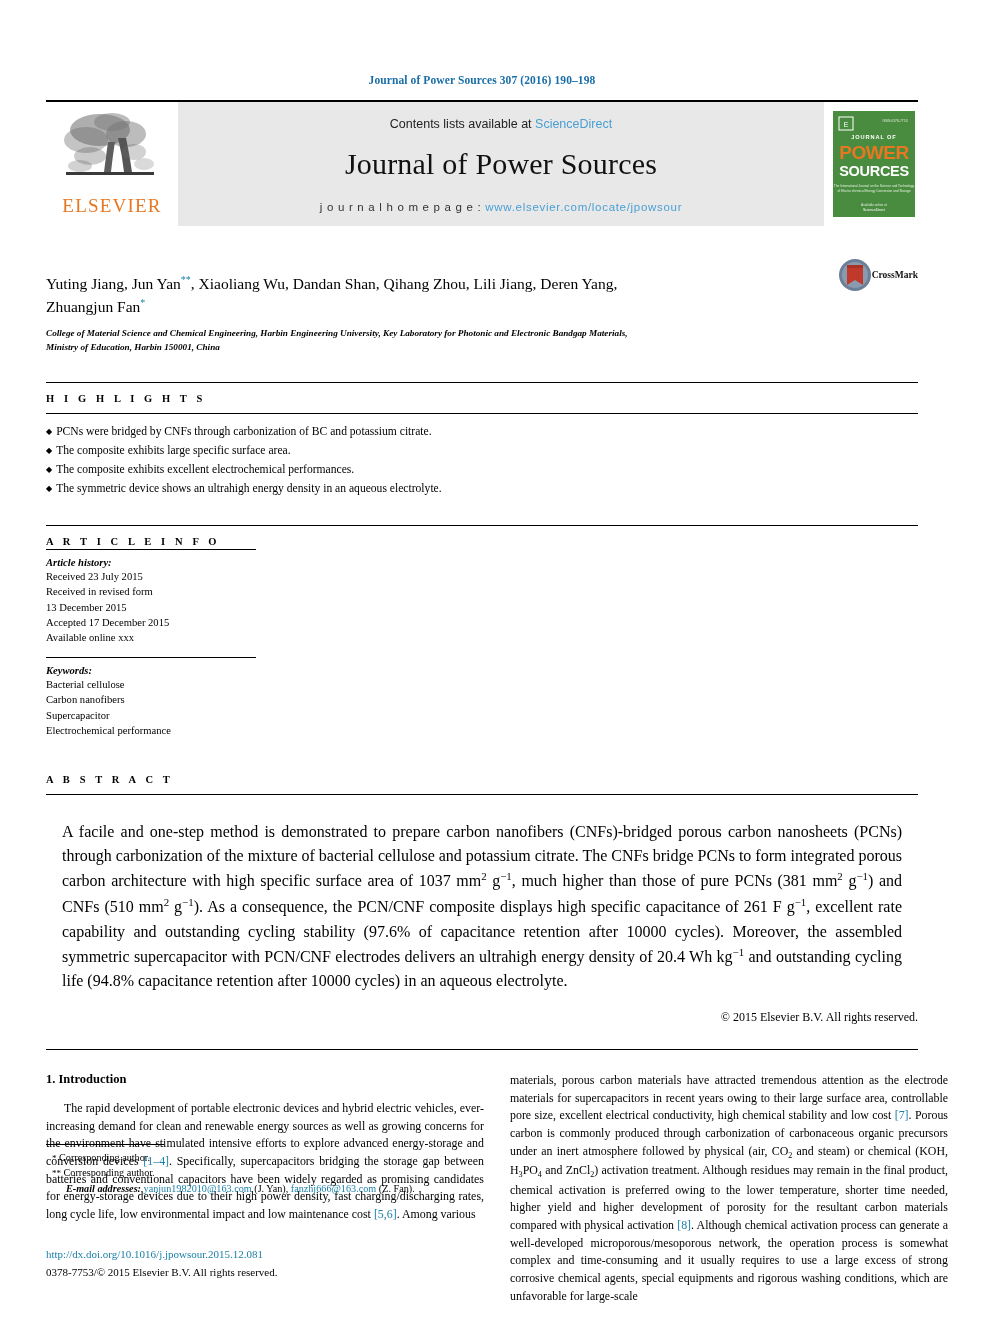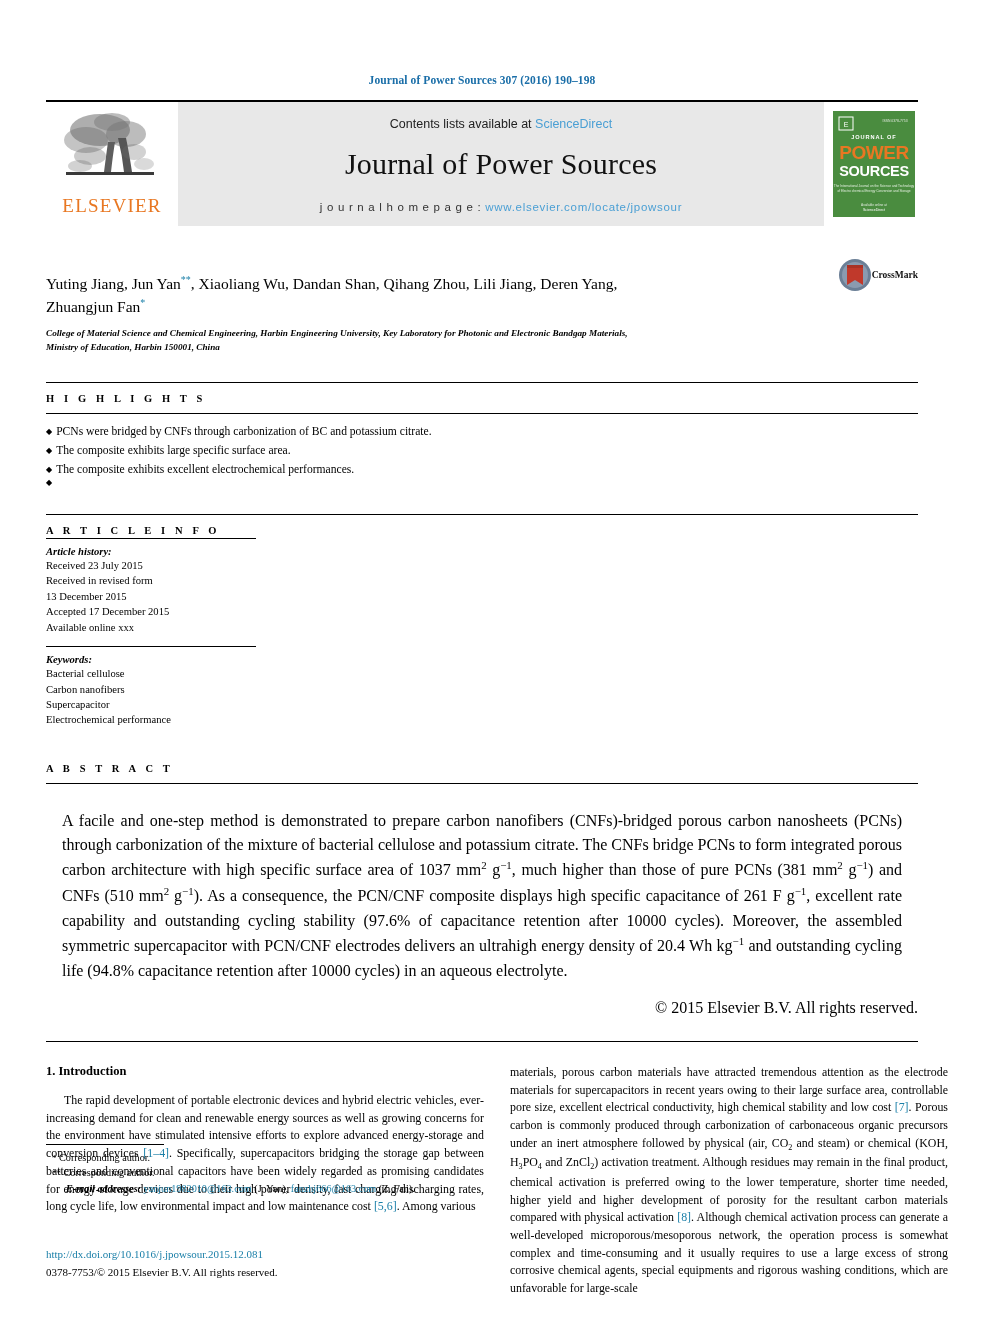--- a/index.html
+++ b/index.html
@@ -226,21 +226,21 @@
   }
   .abstract-text {
     font-family: "Liberation Serif", serif;
     font-size: 16px;
     line-height: 1.52;
     text-align: justify;
     margin: 16px;
   }
   .copyright {
     font-family: "Liberation Serif", serif;
-    font-size: 16px;
+    font-size: 12px;
     text-align: right;
     margin-top: 11px;
   }
 
   
   .body-sep {
     margin: 24px 46px 0 46px;
     border-top: 1.6px solid #000;
   }
   .body-cols {
@@ -403,20 +403,21 @@
       <div class="hl-item">
         <span class="hl-bullet">◆</span>
         <span>The composite exhibits large specific surface area.</span>
       </div>
       <div class="hl-item">
         <span class="hl-bullet">◆</span>
         <span>The composite exhibits excellent electrochemical performances.</span>
       </div>
       <div class="hl-item">
         <span class="hl-bullet">◆</span>
+        <span>The symmetric device shows an ultrahigh energy density in an aqueous electrolyte.</span>
       </div>
     </div>
   </div>
 
   <div class="info-abstract">
 
     <div class="col-info">
       <div class="sec-head">A R T I C L E   I N F O</div>
       <div class="info-body">
         <div class="info-label">Article history:</div>

